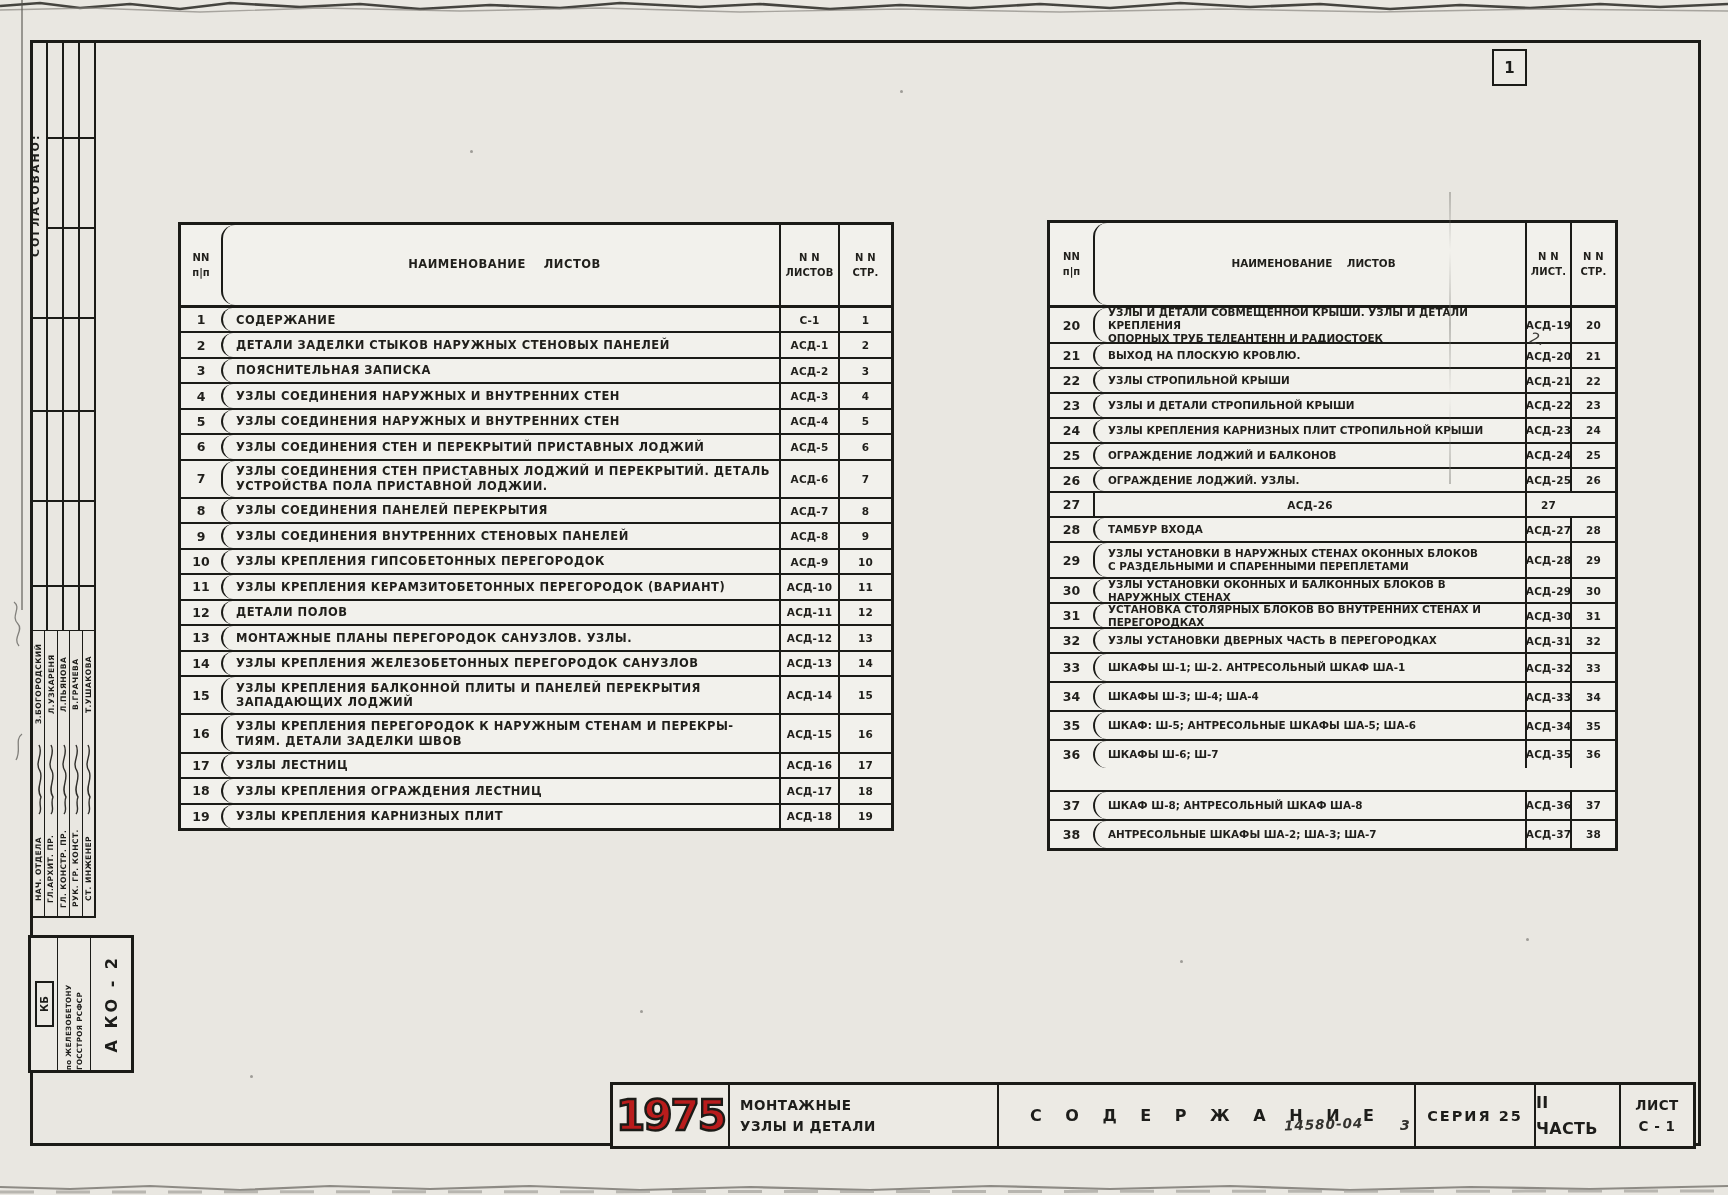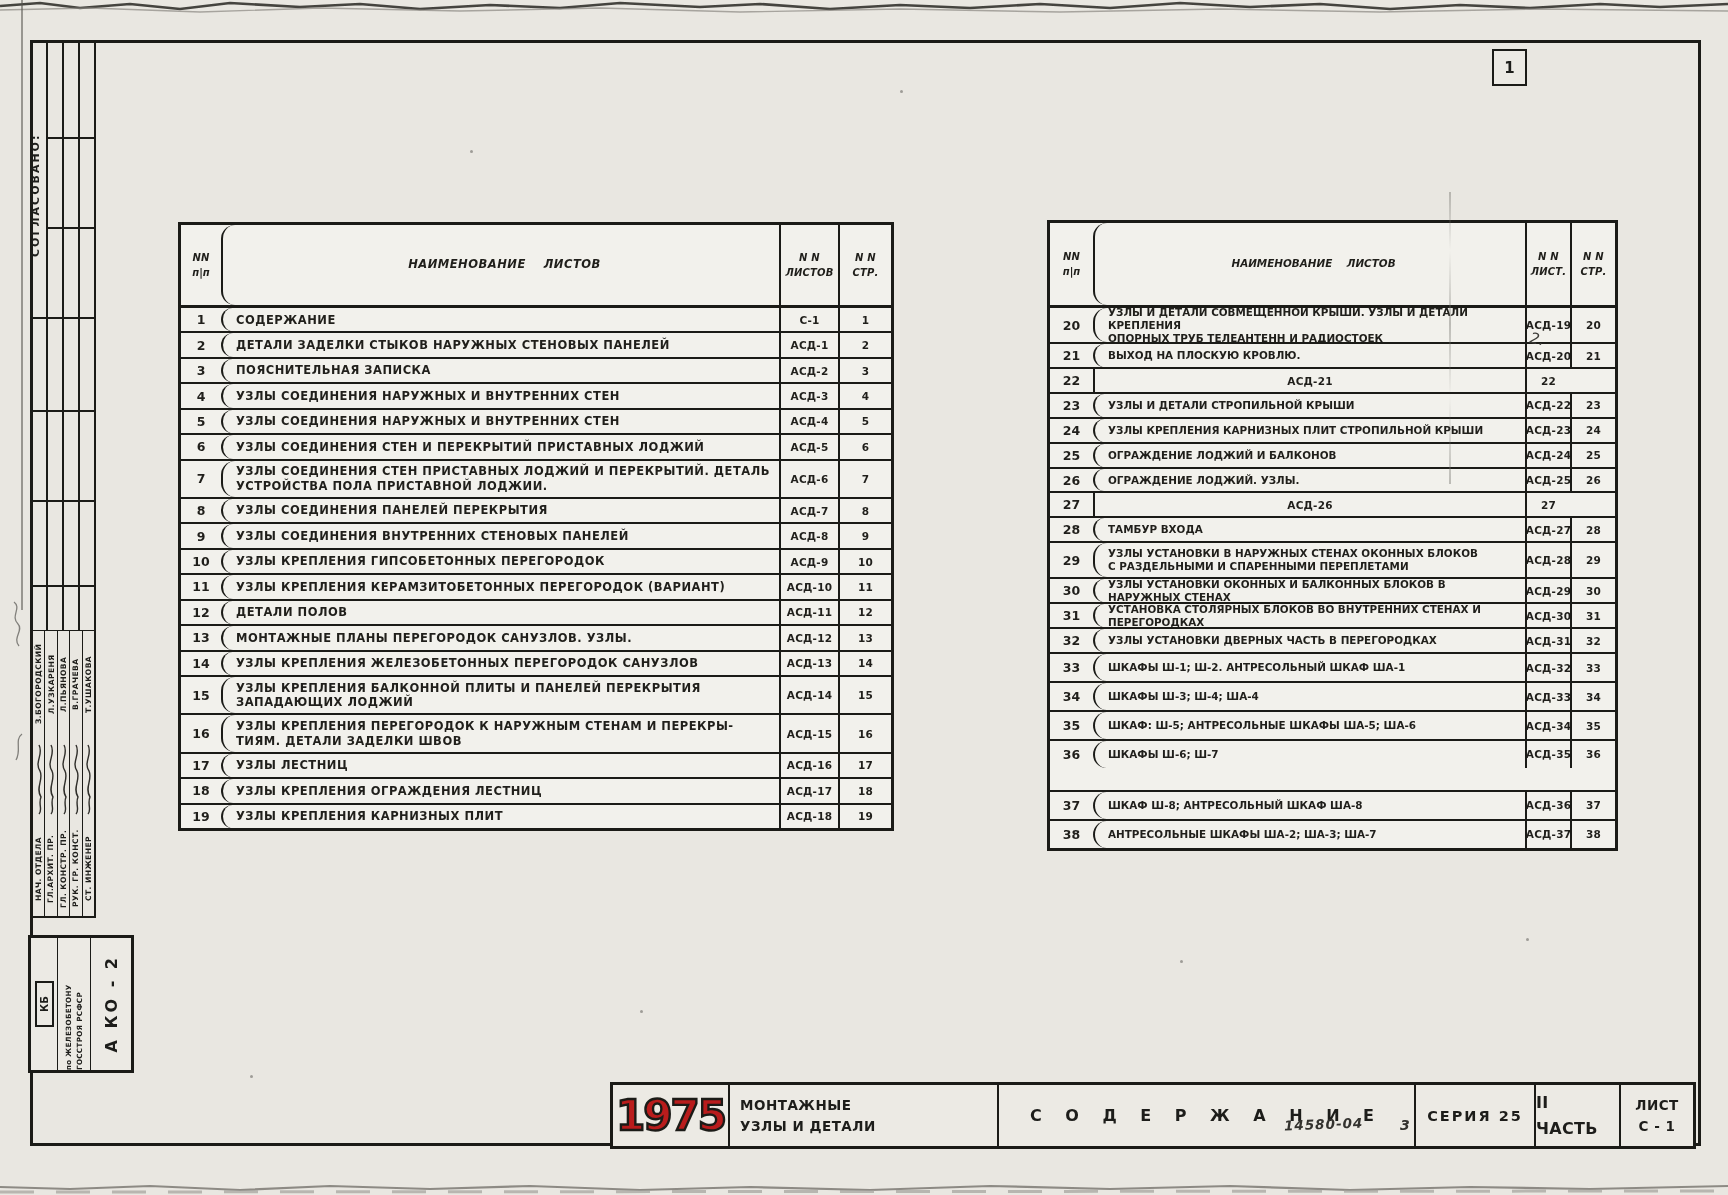--- a/index.html
+++ b/index.html
@@ -44,21 +44,21 @@
     display:flex;align-items:center;white-space:nowrap;}
   #stamp-code-col{flex:1;display:flex;align-items:center;justify-content:center;}
   #stamp-code{writing-mode:vertical-rl;transform:rotate(180deg);font-size:16px;font-weight:700;letter-spacing:3px;white-space:nowrap;}
   
   .ctable{border:3px solid #1b1b17;background:#f2f1ec;display:flex;flex-direction:column;}
   #table-left{left:178px;top:222px;width:710px;height:603px;}
   #table-right{left:1047px;top:220px;width:565px;height:625px;}
   .trow{display:grid;border-top:2px solid #1b1b17;min-height:0;}
   #table-left .trow{grid-template-columns:40px 1fr 59px 53px;}
   #table-right .trow{grid-template-columns:43px 1fr 45px 45px;}
-  .trow.thead{border-top:none;flex:none;font-style:italic;}
+  .trow.thead{border-top:none;flex:none;}
   #table-left .thead{height:80px;}
   #table-right .thead{height:82px;}
   .thead{border-bottom:1px solid #1b1b17;}
   .tcell{display:flex;align-items:center;justify-content:center;overflow:hidden;
     font-weight:700;color:#201f1b;}
   .tcell + .tcell{border-left:2px solid #1b1b17;}
   .tcell.name{justify-content:flex-start;padding:1px 6px 1px 13px;white-space:pre-line;line-height:1.25;border-radius:14px;}
   #table-left .tcell.name{font-size:11.5px;letter-spacing:.5px;}
   #table-right .tcell.name{font-size:10.4px;letter-spacing:0px;}
   .tcell.num{font-size:12.5px;}
@@ -333,20 +333,21 @@
       <div class="tcell page">20</div>
     </div>
     <div class="trow" style="flex: 1 1 0px;">
       <div class="tcell num">21</div>
       <div class="tcell name">ВЫХОД НА ПЛОСКУЮ КРОВЛЮ.</div>
       <div class="tcell sheet">АСД-20</div>
       <div class="tcell page">21</div>
     </div>
     <div class="trow" style="flex: 1 1 0px;">
       <div class="tcell num">22</div>
+      <div class="tcell name">УЗЛЫ СТРОПИЛЬНОЙ КРЫШИ</div>
       <div class="tcell sheet">АСД-21</div>
       <div class="tcell page">22</div>
     </div>
     <div class="trow" style="flex: 1 1 0px;">
       <div class="tcell num">23</div>
       <div class="tcell name">УЗЛЫ И ДЕТАЛИ СТРОПИЛЬНОЙ КРЫШИ</div>
       <div class="tcell sheet">АСД-22</div>
       <div class="tcell page">23</div>
     </div>
     <div class="trow" style="flex: 1 1 0px;">

